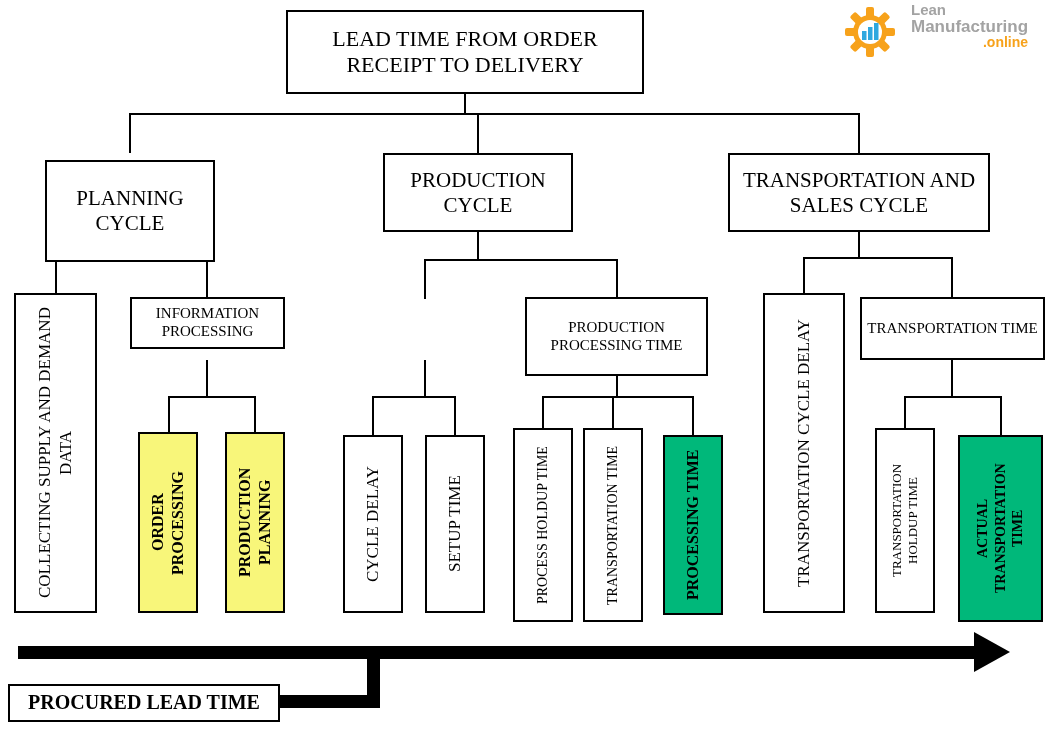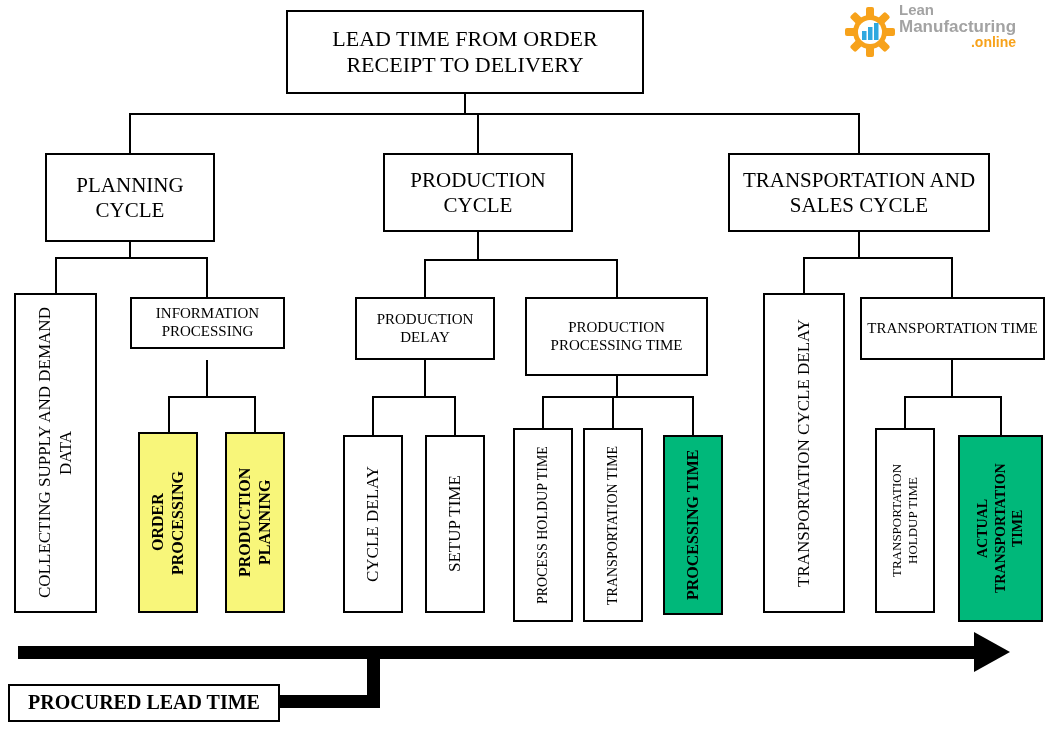--- a/index.html
+++ b/index.html
@@ -20,21 +20,21 @@
   .b{font-weight:bold}
 
   .ln{position:absolute;background:#000;display:block}
   .tl{position:absolute;background:#000;display:block}
   .tl-head{position:absolute;width:0;height:0;border-left:36px solid #000;
            border-top:20px solid transparent;border-bottom:20px solid transparent}
 
   .logo{position:absolute;left:843px;top:2px;display:flex;align-items:flex-start;
         font-family:"Liberation Sans","DejaVu Sans",sans-serif}
   .logo svg{margin-top:3px}
-  .logo-text{display:flex;flex-direction:column;line-height:1.04;margin-left:2px}
+  .logo-text{display:flex;flex-direction:column;line-height:1.04;margin-left:14px}
   .logo-lean{color:var(--gray);font-weight:bold;font-size:15px}
   .logo-man{color:var(--gray);font-weight:bold;font-size:17px}
   .logo-online{color:var(--orange);font-weight:bold;font-size:14px;text-align:right}
 </style>
 </head>
 <body>
 
 <div id="stage">
 
   <i class="ln" style="left:464px;top:94px;width:2px;height:21px"></i>
@@ -76,21 +76,21 @@
 
   <i class="ln" style="left:951px;top:360px;width:2px;height:37px"></i>
   <i class="ln" style="left:904px;top:396px;width:98px;height:2px"></i>
   <i class="ln" style="left:904px;top:396px;width:2px;height:32px"></i>
   <i class="ln" style="left:1000px;top:396px;width:2px;height:39px"></i>
 
   <div class="box" style="left:286px;top:10px;width:358px;height:84px;font-size:22px">
     <span>LEAD TIME FROM ORDER RECEIPT TO DELIVERY</span>
   </div>
 
-  <div class="box" style="left:45px;top:153px;width:170px;height:89px;font-size:21px">
+  <div class="box" style="left:45px;top:160px;width:170px;height:102px;font-size:21px">
     <span>PLANNING CYCLE</span>
   </div>
   <div class="box" style="left:728px;top:153px;width:262px;height:79px;font-size:21px">
     <span>TRANSPORTATION AND SALES CYCLE</span>
   </div>
   <div class="box" style="left:383px;top:153px;width:190px;height:79px;font-size:21px">
     <span>PRODUCTION CYCLE</span>
   </div>
 
   <div class="vbox pad12" style="left:14px;top:293px;width:83px;height:320px;font-size:17px">
@@ -99,23 +99,20 @@
   <div class="box" style="left:130px;top:297px;width:155px;height:52px;font-size:15px">
     <span>INFORMATION PROCESSING</span>
   </div>
   <div class="vbox yellow b" style="left:138px;top:432px;width:60px;height:181px;font-size:16px">
     <span>ORDER PROCESSING</span>
   </div>
   <div class="vbox yellow b" style="left:225px;top:432px;width:60px;height:181px;font-size:16px">
     <span>PRODUCTION PLANNING</span>
   </div>
 
-  <div class="box" style="left:355px;top:297px;width:140px;height:63px;font-size:15px">
-    <span>PRODUCTION DELAY</span>
-  </div>
   <div class="box" style="left:525px;top:297px;width:183px;height:79px;font-size:15px">
     <span>PRODUCTION PROCESSING TIME</span>
   </div>
   <div class="vbox" style="left:343px;top:435px;width:60px;height:178px;font-size:17px">
     <span>CYCLE DELAY</span>
   </div>
   <div class="vbox" style="left:425px;top:435px;width:60px;height:178px;font-size:17px">
     <span>SETUP TIME</span>
   </div>
   <div class="vbox" style="left:513px;top:428px;width:60px;height:194px;font-size:14px">

